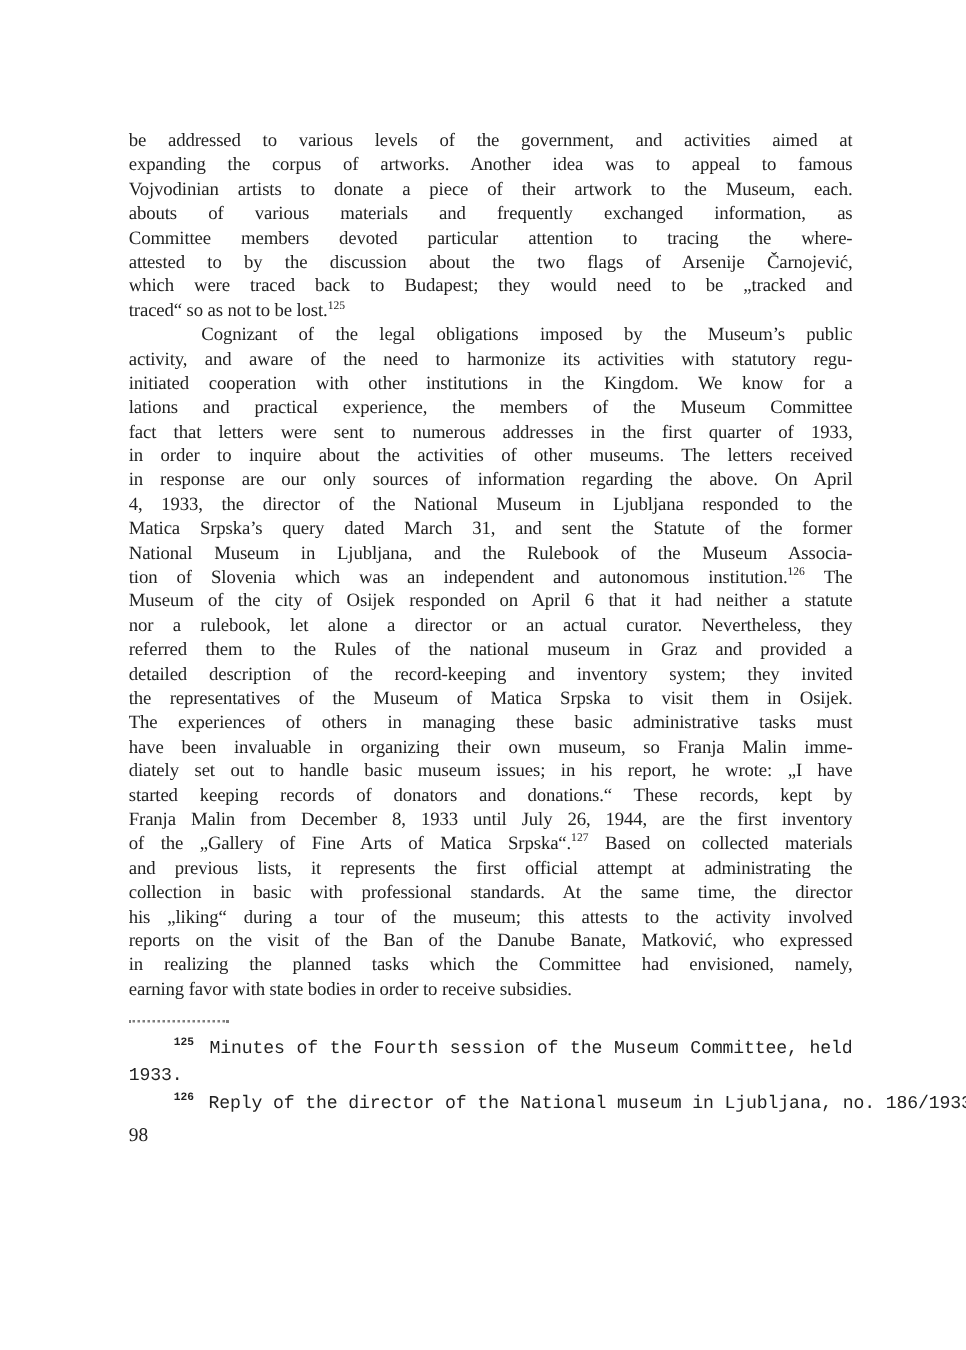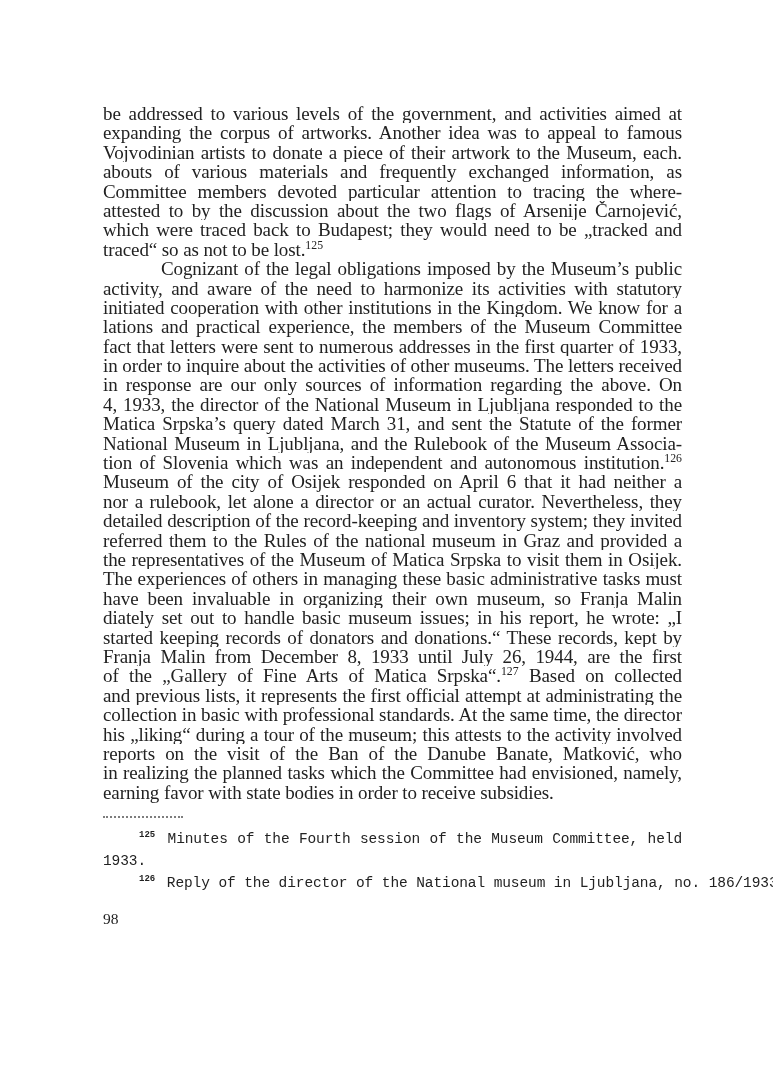--- a/index.html
+++ b/index.html
@@ -12,21 +12,21 @@
     overflow: hidden;
   }
   .content {
     position: absolute;
     left: 103px;
     top: 104px;
     width: 579px;
   }
   .paragraph { }
   .line {
-    font-size: 19px;
+    font-size: 15px;
     line-height: 19.4px;
     height: 19.4px;
     letter-spacing: -0.1px;
     white-space: nowrap;
     text-align: left;
   }
   .line.just {
     white-space: normal;
     text-align: justify;
     text-align-last: justify;
@@ -50,21 +50,21 @@
     line-height: 22px;
     height: 22px;
     font-family: Liberation Mono, monospace;
   }
   .footnotes .line.indent { text-indent: 36px; }
   .footnotes .line sup {
     font-weight: bold;
     padding-right: 3px;
   }
   .page-number {
-    margin-top: 16px;
+    margin-top: 6px;
     font-size: 15.5px;
   }
 </style>
 </head>
 <body style="--bg: #ffffff; --ink: #222222; --sep: #7d7d7d;">
 
 <div class="content">
   <div class="body-text" id="body-text">
       <div class="paragraph">
         <div class="line just">be addressed to various levels of the government, and activities aimed at</div>
@@ -83,22 +83,22 @@
         <div class="line just">lations and practical experience, the members of the Museum Committee</div>
         <div class="line just">fact that letters were sent to numerous addresses in the first quarter of 1933,</div>
         <div class="line just">in order to inquire about the activities of other museums. The letters received</div>
         <div class="line just">in response are our only sources of information regarding the above. On April</div>
         <div class="line just">4, 1933, the director of the National Museum in Ljubljana responded to the</div>
         <div class="line just">Matica Srpska’s query dated March 31, and sent the Statute of the former</div>
         <div class="line just">National Museum in Ljubljana, and the Rulebook of the Museum Associa-</div>
         <div class="line just">tion of Slovenia which was an independent and autonomous institution.<sup>126</sup> The</div>
         <div class="line just">Museum of the city of Osijek responded on April 6 that it had neither a statute</div>
         <div class="line just">nor a rulebook, let alone a director or an actual curator. Nevertheless, they</div>
+        <div class="line just">referred them to the Rules of the national museum in Graz and provided a</div>
         <div class="line just">detailed description of the record-keeping and inventory system; they invited</div>
-        <div class="line just">referred them to the Rules of the national museum in Graz and provided a</div>
         <div class="line just">the representatives of the Museum of Matica Srpska to visit them in Osijek.</div>
         <div class="line just">The experiences of others in managing these basic administrative tasks must</div>
         <div class="line just">have been invaluable in organizing their own museum, so Franja Malin imme-</div>
         <div class="line just">diately set out to handle basic museum issues; in his report, he wrote: „I have</div>
         <div class="line just">started keeping records of donators and donations.“ These records, kept by</div>
         <div class="line just">Franja Malin from December 8, 1933 until July 26, 1944, are the first inventory</div>
         <div class="line just">of the „Gallery of Fine Arts of Matica Srpska“.<sup>127</sup> Based on collected materials</div>
         <div class="line just">and previous lists, it represents the first official attempt at administrating the</div>
         <div class="line just">collection in basic with professional standards. At the same time, the director</div>
         <div class="line just">his „liking“ during a tour of the museum; this attests to the activity involved</div>

